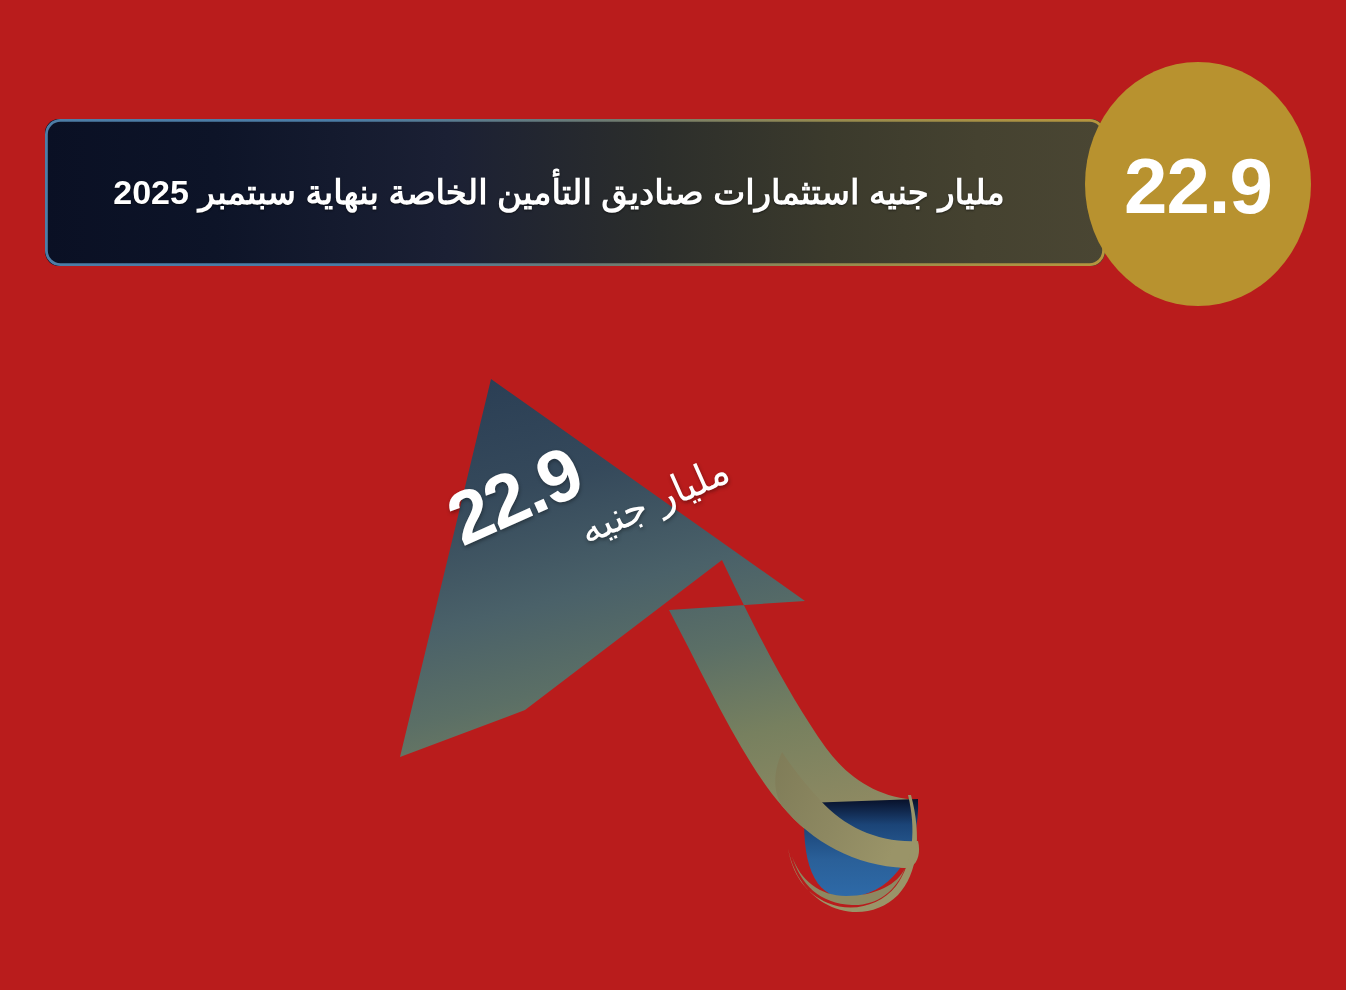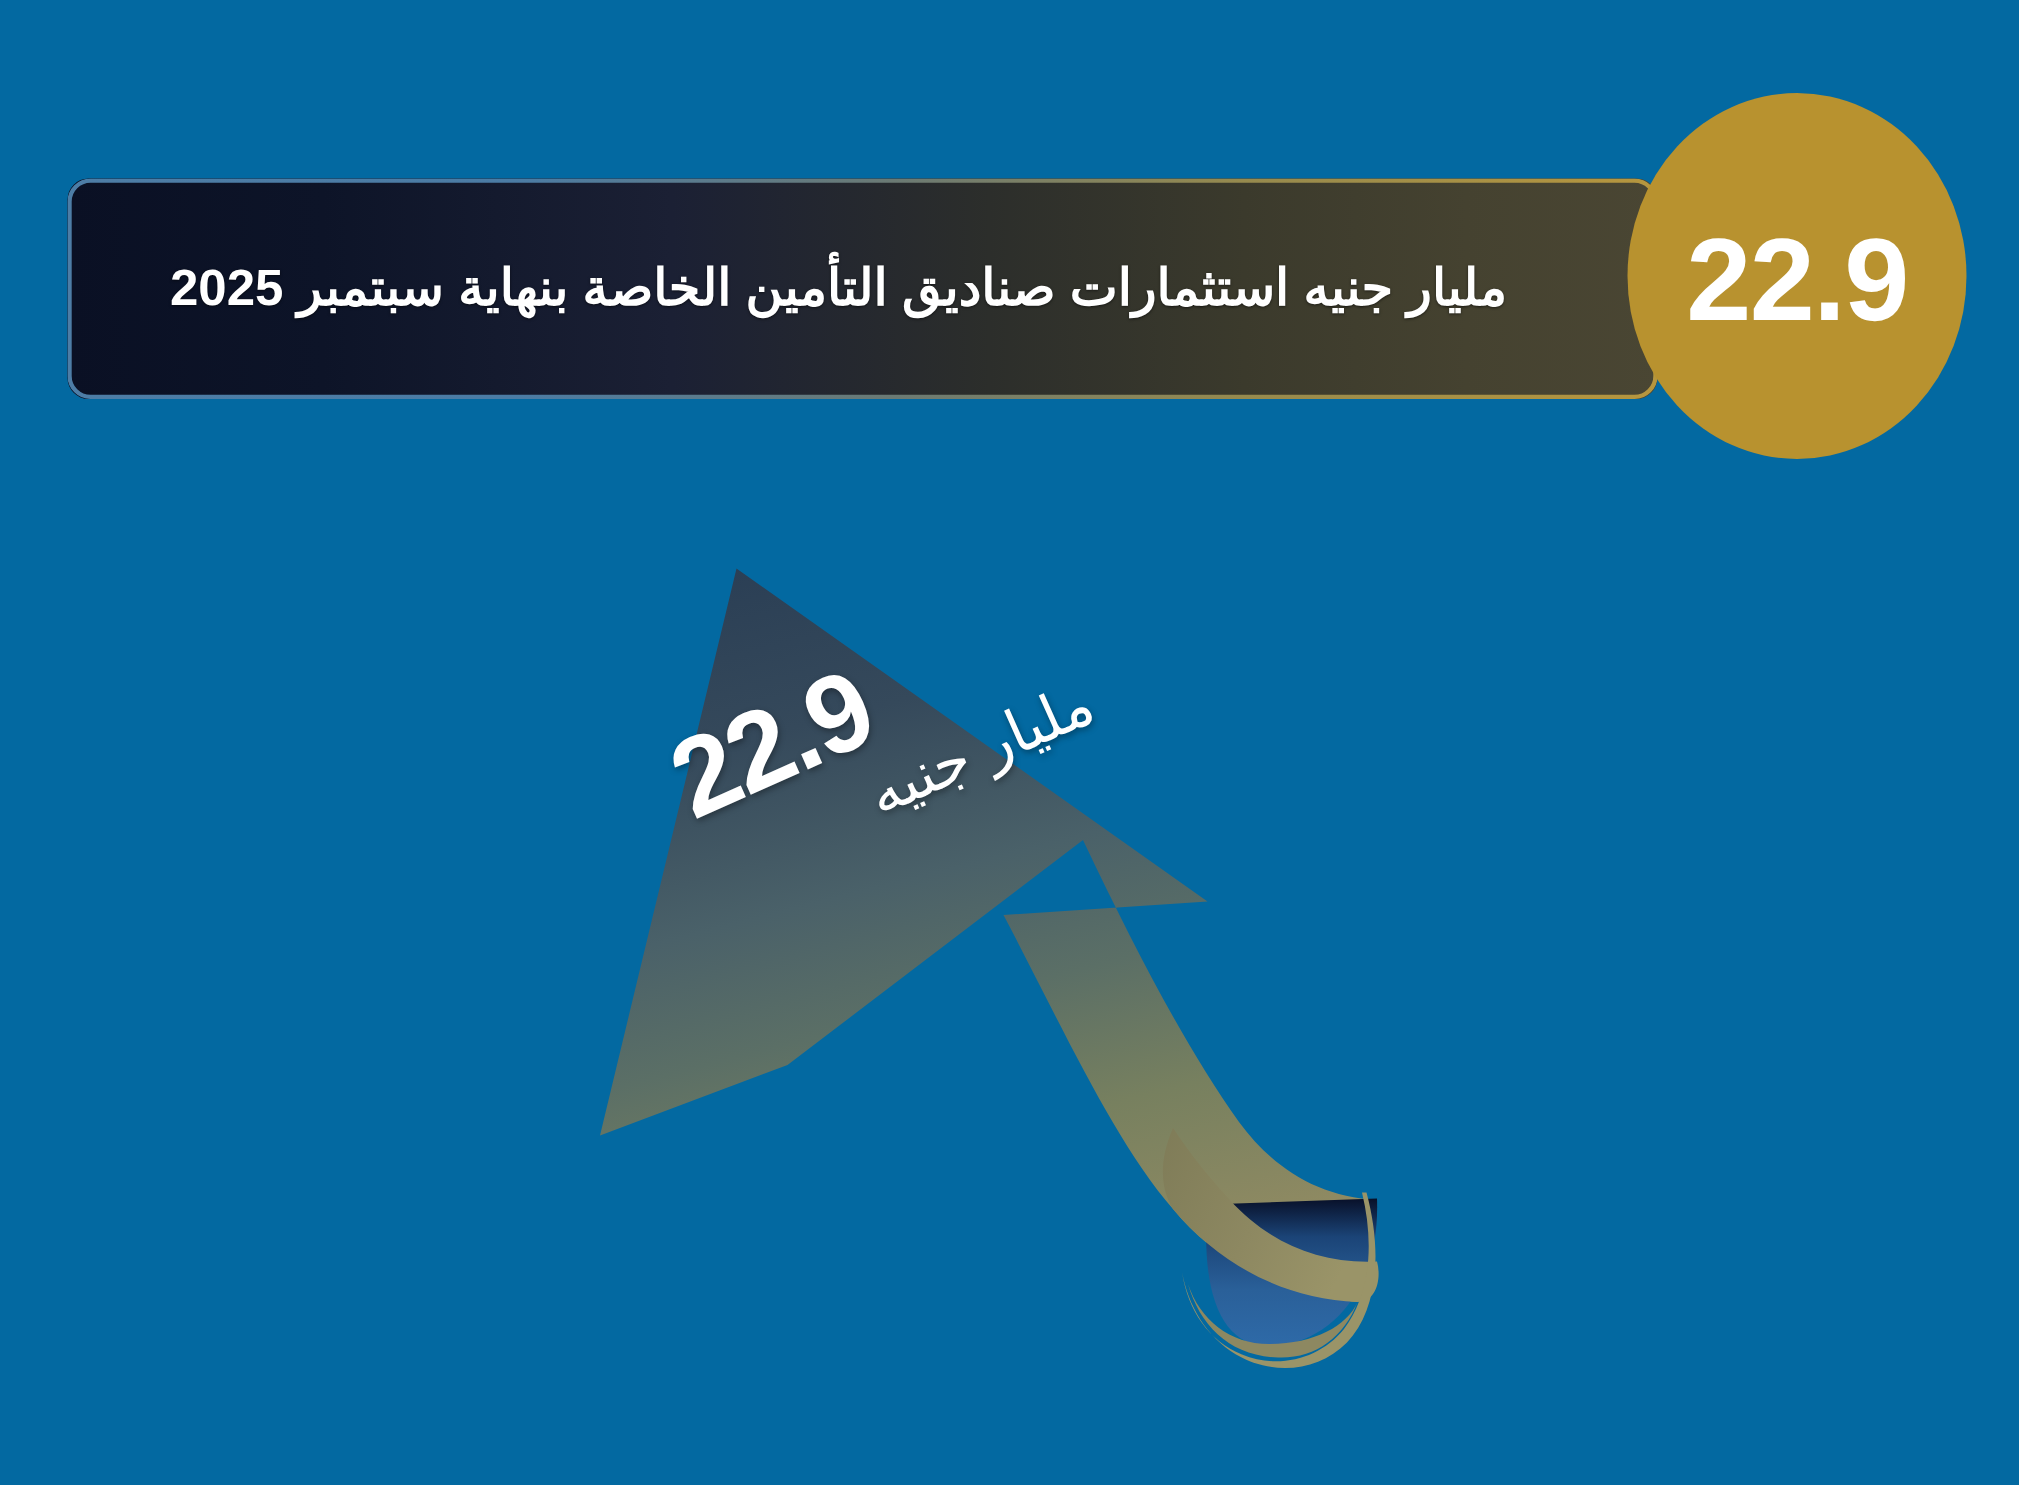--- a/index.html
+++ b/index.html
@@ -6,21 +6,21 @@
   * { margin:0; padding:0; box-sizing:border-box; }
   html,body{
     width:1346px; height:990px;
     background:#030718;
     font-family:"Liberation Sans", sans-serif;
     overflow:hidden;
   }
   #stage{
     position:relative;
     width:1346px; height:990px;
-    background:#0369a1;
+    background:#b91c1c;
   }
   
   #title-bar-inner{
     position:absolute;
     left:45px; top:119px;
     width:1060px; height:147px;
     border-radius:14px;
     background:linear-gradient(90deg,
         #0a1024 0%,
         #0d1428 16%,

